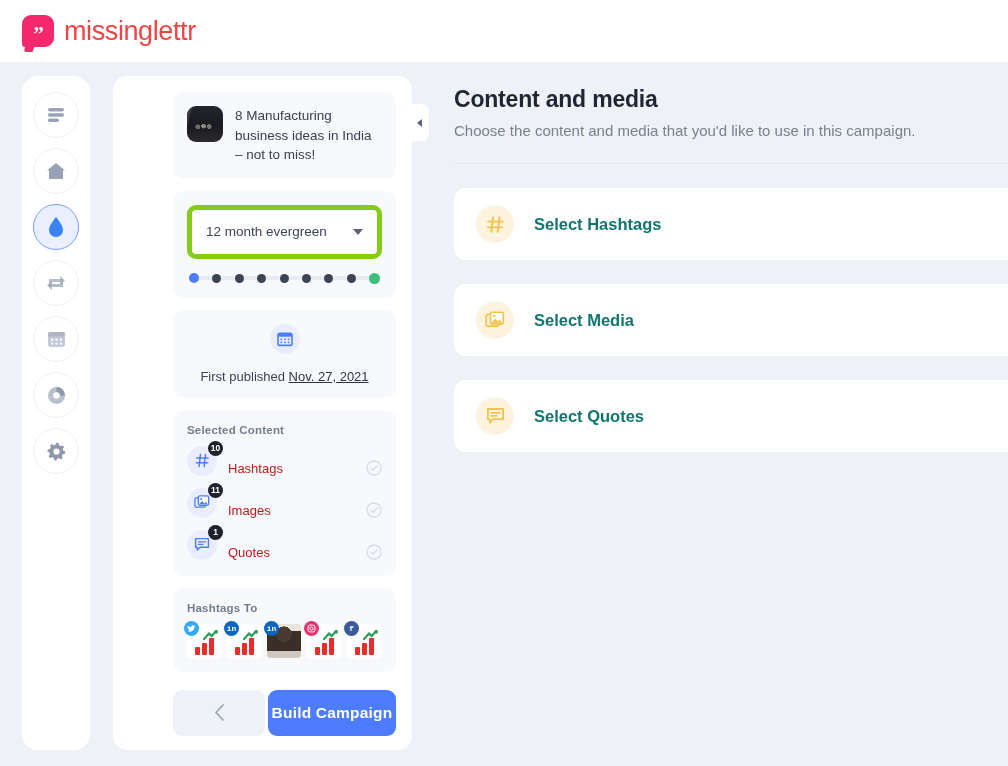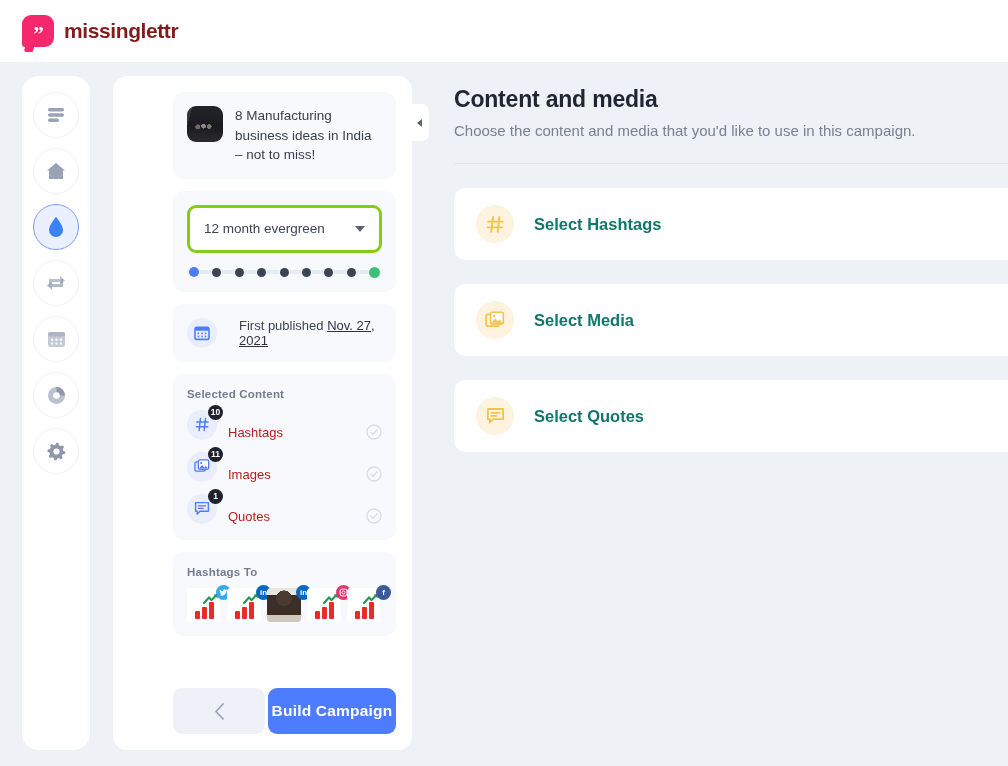--- a/index.html
+++ b/index.html
@@ -33,21 +33,21 @@
     border-radius: 0 0 0 3px;
     transform: skewX(-18deg);
   }
   .logo-quotes {
     color: #ffffff; font-size: 21px; font-weight: bold;
     line-height: 1; letter-spacing: -1px;
     transform: translateY(3px);
     font-family: "Liberation Serif", serif;
   }
   .logo-text {
-    font-size: 21px; font-weight: bold; color: #7f1d1d;
+    font-size: 27px; font-weight: normal; color: #ef4444;
     letter-spacing: -0.4px;
   }
 
   
   .rail {
     position: absolute; left: 22px; top: 76px;
     width: 68px; height: 674px;
     background: #ffffff;
     border-radius: 16px;
     display: flex; flex-direction: column; align-items: center;
@@ -90,42 +90,42 @@
       radial-gradient(circle at 46% 56%, #8b867e 0 8%, rgba(0,0,0,0) 9%),
       radial-gradient(circle at 62% 57%, #7a756d 0 7%, rgba(0,0,0,0) 8%),
       linear-gradient(180deg, #24242c 0%, #1a1a20 55%, #2c2a2e 100%);
   }
   .post-title {
     font-size: 13.5px; color: #39404f; line-height: 1.45;
   }
 
   .select-box {
     background: #ffffff;
-    border: 3px solid #84cc16;
+    border: 5px solid #84cc16;
     border-radius: 9px;
-    height: 48px;
+    height: 54px;
     display: flex; align-items: center; justify-content: space-between;
     padding: 0 14px;
     cursor: pointer;
   }
   .select-box span { font-size: 13.5px; color: #3c4353; }
   .caret {
     width: 0; height: 0;
     border-left: 5px solid transparent;
     border-right: 5px solid transparent;
     border-top: 6px solid #5b6274;
   }
 
   .dots { display: flex; align-items: center; margin-top: 14px; padding: 0 2px; }
   .dot { width: 9px; height: 9px; border-radius: 50%; background: #3b4354; flex: 0 0 9px; }
   .dot.first { background: #4d7cfe; width: 10px; height: 10px; flex-basis: 10px; }
   .dot.last  { background: #3cbf78; width: 11px; height: 11px; flex-basis: 11px; }
   .dot-line { flex: 1 1 auto; height: 4px; border-radius: 2px; background: #e6eaf2; }
 
-  .pub-row { display: flex; align-items: center; gap: 22px; }
+  .pub-row { display: flex; align-items: center; gap: 15px; flex-direction: column; }
   .icon-circle {
     width: 30px; height: 30px; border-radius: 50%;
     background: #e9edfd;
     display: flex; align-items: center; justify-content: center;
     flex: 0 0 30px;
     position: relative;
   }
   .pub-text { font-size: 13px; color: #3c4353; }
   .pub-date { text-decoration: underline; color: #2e3443; }
 
@@ -168,22 +168,21 @@
   .bars i:nth-child(3) { height: 17px; }
   .arrow-up {
     position: absolute; right: 3px; top: 6px;
     width: 15px; height: 10px;
   }
   .soc {
     position: absolute; top: -3px; left: -3px;
     width: 15px; height: 15px; border-radius: 50%;
     display: flex; align-items: center; justify-content: center;
     color: #fff; font-size: 8px; font-weight: bold;
-    font-family: Liberation Sans, sans-serif;
-    margin-left: 32px;
+    font-family: Liberation Mono, monospace;
   }
   .soc.twitter   { background: #32a9f0; }
   .soc.linkedin  { background: #0a66c2; }
   .soc.instagram { background: #e8326e; }
   .soc.facebook  { background: #3a5a9a; }
 
   .panel-spacer { flex: 1 1 auto; }
   .panel-footer { display: flex; gap: 3px; padding-top: 6px; }
   .btn-back {
     width: 92px; height: 46px; border-radius: 9px;

